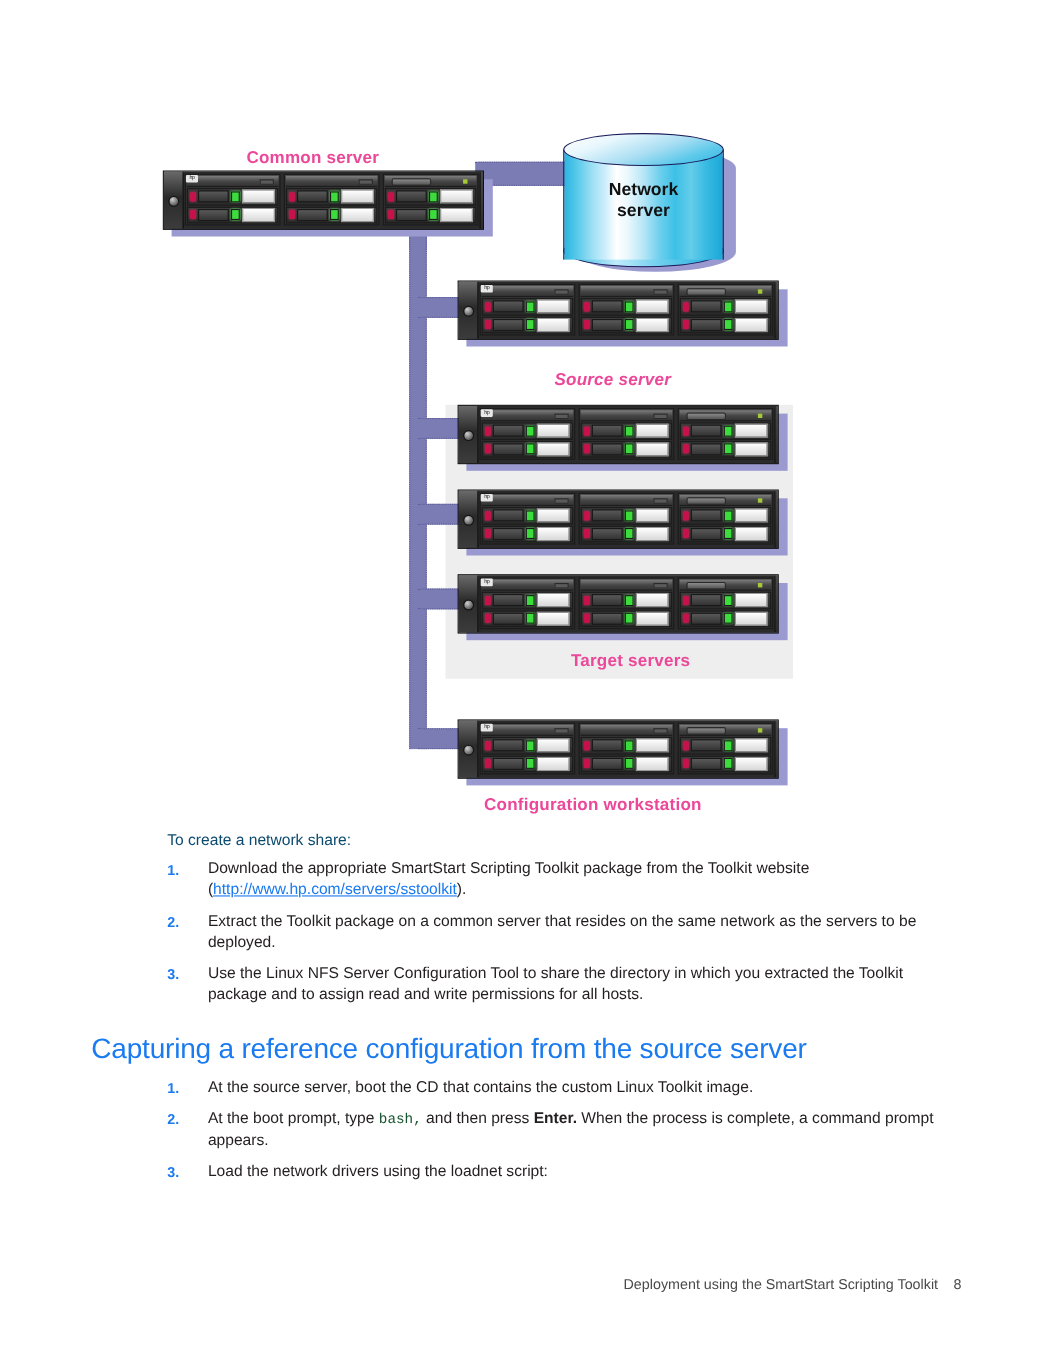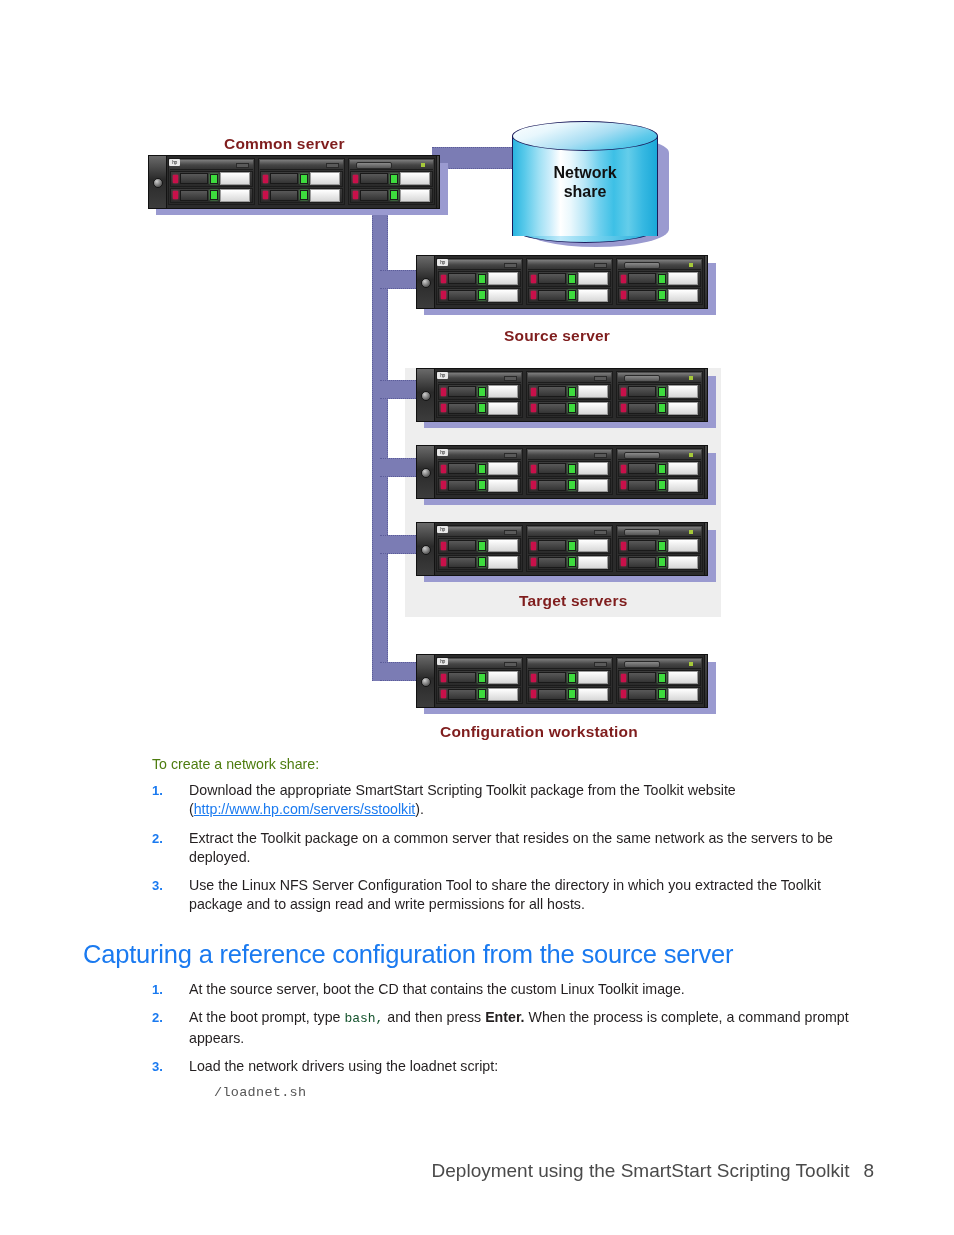--- a/index.html
+++ b/index.html
@@ -32,21 +32,21 @@
     white-space: nowrap;
   }
   #heading-network-share { left: 83px; top: 80px; }
   #heading-capturing     { left: 83px; top: 940px; }
 
   
   .body-line {
     position: absolute;
     font-size: 14.2px;
     line-height: 19px;
-    color: #4d7c0f;
+    color: #0c4a6e;
   }
   .intro { left: 152px; top: 755px; }
 
   ol.steps {
     position: absolute;
     margin: 0;
     padding: 0;
     list-style: none;
   }
   ol.steps li {
@@ -90,21 +90,21 @@
     letter-spacing: 0.3px;
   }
 
   
   .footer {
     position: absolute;
     left: 0;
     top: 1160px;
     width: 874px;
     text-align: right;
-    font-size: 19px;
+    font-size: 13px;
     color: #4a4a4a;
   }
   .footer .pagenum { display: inline-block; margin-left: 14px; }
 
   
   #diagram {
     position: absolute;
     left: 140px;
     top: 125px;
     width: 600px;
@@ -282,21 +282,21 @@
     background: linear-gradient(180deg,#4a4a4a,#2b2b2b);
     border-left: 1px solid #161616;
     position: relative;
   }
 
   
   .caption {
     position: absolute;
     font-weight: bold;
     font-size: 15.5px;
-    color: #7f1d1d;
+    color: #ec4899;
     letter-spacing: 0.2px;
     white-space: nowrap;
   }
 
   
   #network-share {
     position: absolute;
     left: 372px;
     top: 0px;
     width: 150px;
@@ -506,21 +506,21 @@
         </div>
         <div class="power-col">
           
           
         </div>
 
         <div class="hp-logo">hp</div>
       </div>
     </div>
 
-    <div class="caption" style="left:364px; top:202px;">Source server</div>
+    <div class="caption" style="left:364px; top:212px;font-style:italic;">Source server</div>
 
     <div class="server" style="left:276px; top:243px;">
       <div class="shadow"></div>
       <div class="chassis">
         <div class="ear"></div>
         <div class="bays">
           <div class="bay">
             <div class="bay-top">
                 <span class="slot"></span>
               </div>
@@ -787,21 +787,21 @@
 
     <div class="caption" style="left:300px; top:598px;">Configuration workstation</div>
 
     <div id="network-share">
       <div class="cyl-shadow"></div>
       <div class="cyl-bottom"></div>
       <div class="cyl-body"></div>
       <div class="cyl-top"></div>
       <div class="cyl-label">
         <div>Network</div>
-        <div>share</div>
+        <div>server</div>
       </div>
     </div>
 
   </div>
 
   <div class="body-line intro">To create a network share:</div>
 
   <ol class="steps" id="steps-share">
     <li>
       <span class="num">1.</span><span>Download the appropriate SmartStart Scripting Toolkit package from the Toolkit website (</span><a class="doclink" href="#">http://www.hp.com/servers/sstoolkit</a><span>).</span>
@@ -818,21 +818,20 @@
 
   <ol class="steps" id="steps-capture">
     <li>
       <span class="num">1.</span><span>At the source server, boot the CD that contains the custom Linux Toolkit image.</span>
     </li>
     <li>
       <span class="num">2.</span><span>At the boot prompt, type </span><code class="mono">bash,</code><span> and then press </span><span class="bold">Enter.</span><span> When the process is complete, a command prompt appears.</span>
     </li>
     <li>
       <span class="num">3.</span><span>Load the network drivers using the loadnet script:</span>
-      <span class="code-block">/loadnet.sh</span>
     </li>
   </ol>
 
   <div class="footer">
     <span>Deployment using the SmartStart Scripting Toolkit</span><span class="pagenum">8</span>
   </div>
 
 </div>
 
 </body></html>

